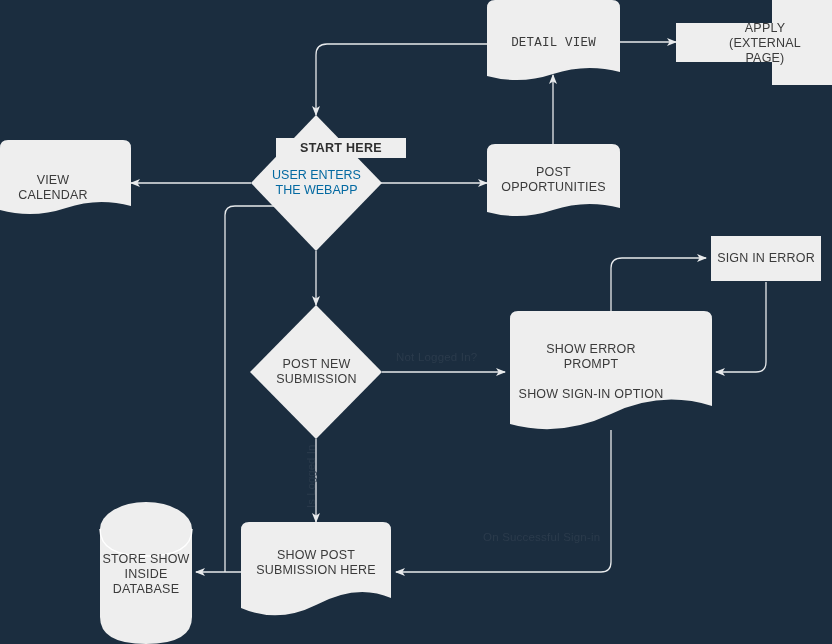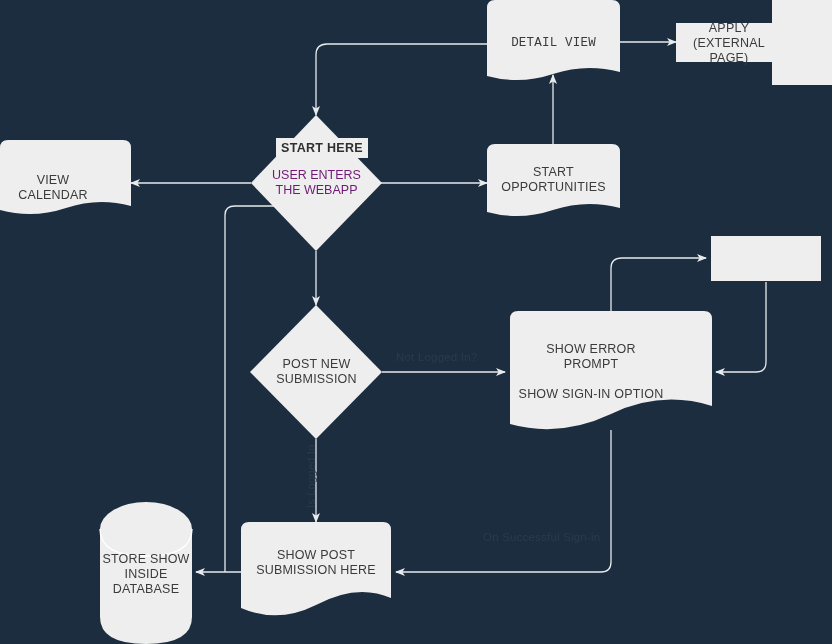--- a/index.html
+++ b/index.html
@@ -30,27 +30,27 @@
     letter-spacing:.2px;
     white-space:nowrap;
   }
   .startBadge{
     position:absolute;
     background:#eeeeee;
     color:#2f2f2f;
     font-weight:bold;
     font-size:12.5px;
     letter-spacing:.3px;
-    padding:3px 5px;
+    padding:3px 24px;
     white-space:nowrap;
   }
   .diamondLabel{
     position:absolute;
     background:#eeeeee;
-    color:#701a75;
+    color:#0369a1;
     font-size:12.5px;
     line-height:15px;
     text-align:center;
     white-space:pre-line;
   }
   .vlabel{
     position:absolute;
     color:#2b3b4c;
     font-size:11.5px;
     white-space:nowrap;
@@ -126,31 +126,32 @@
     </g>
 
     <path d="M241,530 Q241,522 249,522 L383,522 Q391,522 391,530 L391,598
              Q357,583 316,605 Q278,624 241,608 Z" fill="#eeeeee"></path>
   </svg>
 
   <div class="nodeText" style="left:0;top:171px;width:106px;height:34px;">VIEW CALENDAR</div>
 
   <div class="nodeText" style="left:487px;top:27px;width:133px;height:32px;font-family:Liberation Mono, monospace;">DETAIL VIEW</div>
 
-  <div class="nodeText" style="left:676px;top:23px;width:106px;height:40px;">APPLY
+  <div class="nodeText" style="left:712px;top:23px;width:106px;height:40px;">APPLY
 (EXTERNAL PAGE)</div>
 
-  <div class="nodeText" style="left:487px;top:162px;width:133px;height:36px;">START
+  <div class="nodeText" style="left:487px;top:162px;width:133px;height:36px;">POST
 OPPORTUNITIES</div>
 
   <div class="startBadge" style="left:276px;top:138px;">START HERE</div>
 
   <div class="diamondLabel" style="left:270px;top:168px;width:93px;">USER ENTERS
 THE WEBAPP</div>
 
+  <div class="nodeText" style="left:711px;top:236px;width:110px;height:45px;">SIGN IN ERROR</div>
 
   <div class="nodeText" style="left:510px;top:336px;width:162px;height:72px;">SHOW ERROR
 PROMPT
 
 SHOW SIGN-IN OPTION</div>
 
   <div class="nodeText" style="left:254px;top:355px;width:125px;height:34px;">POST NEW
 SUBMISSION</div>
 
   <div class="nodeText" style="left:100px;top:548px;width:92px;height:52px;">STORE SHOW

